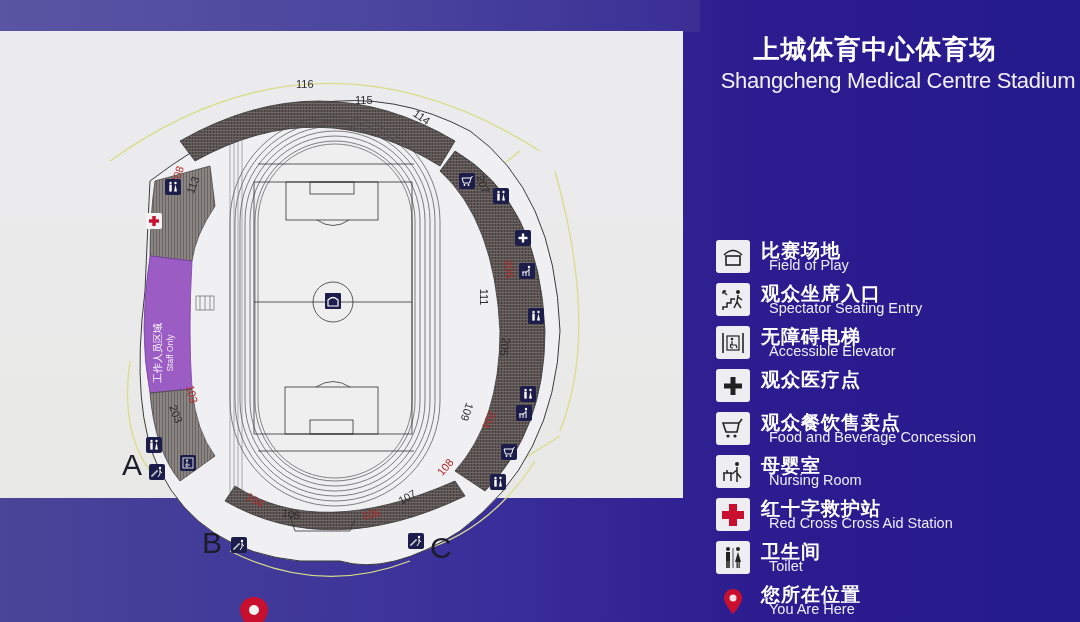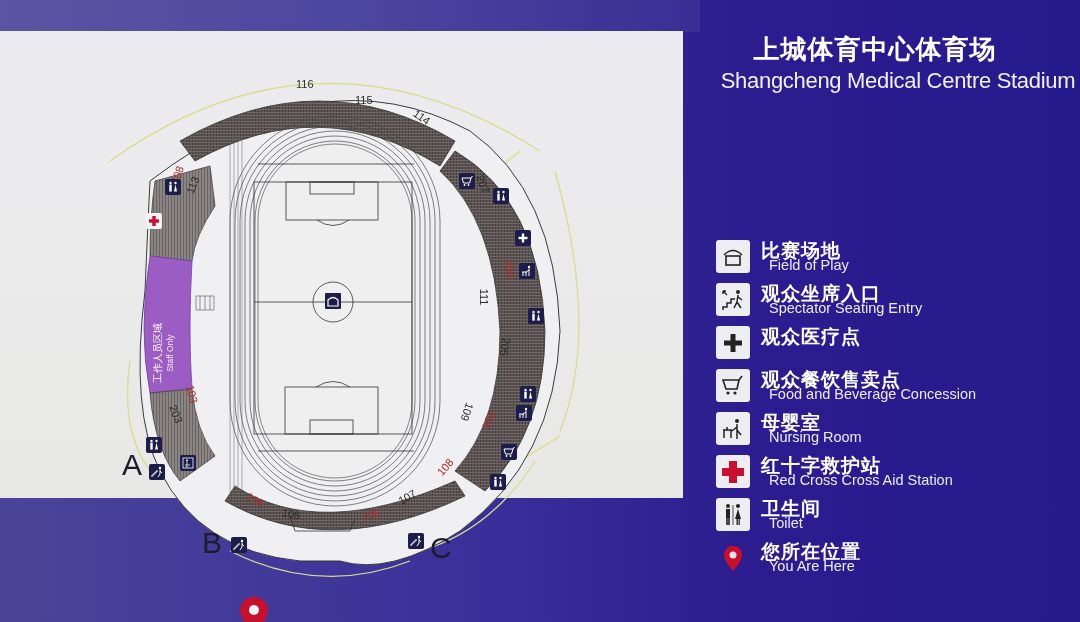--- a/index.html
+++ b/index.html
@@ -329,20 +329,33 @@
           <circle cx="19" cy="6" r="2" fill="#222"></circle>
           <path d="M19 9 L18 16 L15 22 M18 16 L22 22 M19 11 L23 14" fill="none" stroke="#222" stroke-width="1.5"></path>
         </svg>
     </div>
     <span class="legend-zh">观众坐席入口</span>
     <span class="legend-en">Spectator Seating Entry</span>
   </div>
   <div class="legend-item">
     <div class="legend-icon">
       <svg viewBox="0 0 28 28">
+          <line x1="4" y1="4" x2="4" y2="24" stroke="#222" stroke-width="1.6"></line>
+          <line x1="24" y1="4" x2="24" y2="24" stroke="#222" stroke-width="1.6"></line>
+          <rect x="8" y="7" width="12" height="14" fill="none" stroke="#222" stroke-width="1.2"></rect>
+          <circle cx="13" cy="10" r="1.3" fill="#222"></circle>
+          <path d="M13 12 L13 16 L17 16 L18 19 M12 15 Q 10 19 14 19" fill="none" stroke="#222" stroke-width="1.2"></path>
+        </svg>
+    </div>
+    <span class="legend-zh">无障碍电梯</span>
+    <span class="legend-en">Accessible Elevator</span>
+  </div>
+  <div class="legend-item">
+    <div class="legend-icon">
+      <svg viewBox="0 0 28 28">
           <rect x="11.5" y="5" width="5" height="18" fill="#222"></rect>
           <rect x="5" y="11.5" width="18" height="5" fill="#222"></rect>
         </svg>
     </div>
     <span class="legend-zh">观众医疗点</span>
   </div>
   <div class="legend-item">
     <div class="legend-icon">
       <svg viewBox="0 0 28 28">
           <path d="M4 8 L20 8 L18 17 L7 17 Z M20 8 L23 4" fill="none" stroke="#222" stroke-width="1.6"></path>

